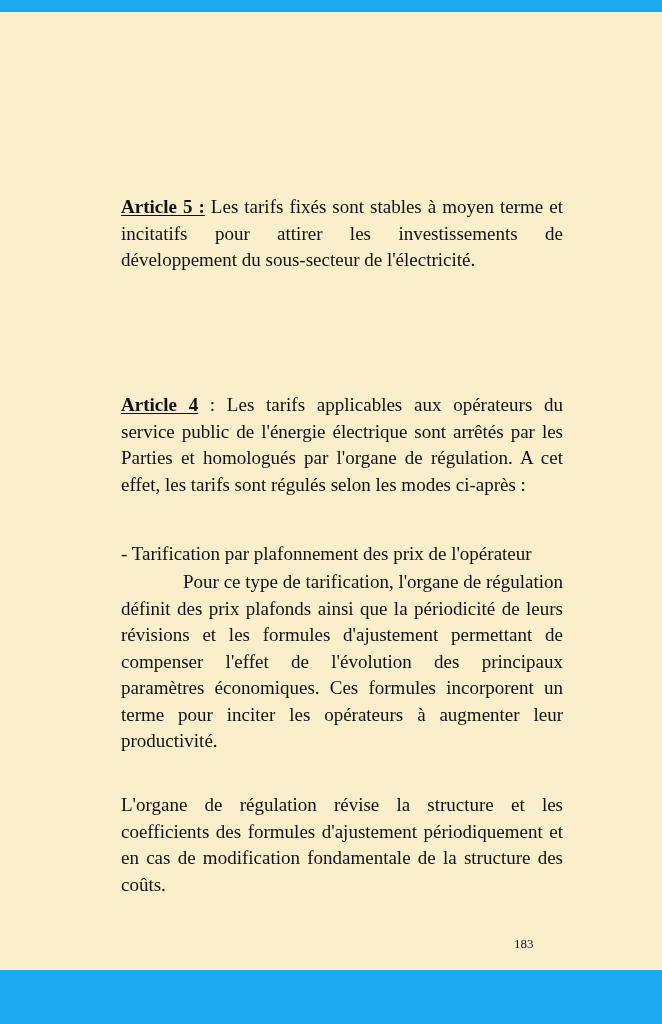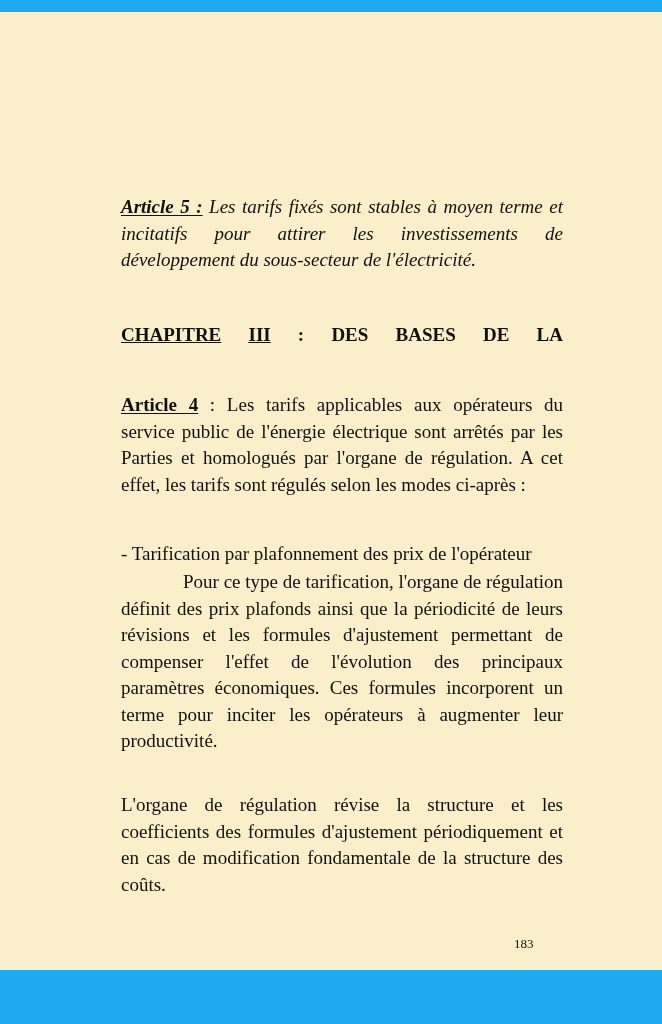--- a/index.html
+++ b/index.html
@@ -18,34 +18,25 @@
     .heading .u { text-decoration: underline; }
     .heading .line1 { display: flex; justify-content: space-between; }
     .indent { text-indent: 62px; }
     .pagenum { position: absolute; left: 514px; top: 936px; font-size: 13px; }
   </style>
 </head>
 <body>
 
 <div class="bar-top"></div>
 
-<div class="block" style="top:194px;font-style:italic;">
+<div class="block" style="top:194px;">
   <p><span class="lbl">Article 5 :</span><span> Les tarifs fixés sont stables à moyen terme et incitatifs pour attirer les investissements de développement du sous-secteur de l'électricité.</span></p>
 </div>
 
 <div class="block heading" style="top:322px;">
-  <div class="line1">
-    <span class="u">CHAPITRE</span>
-    <span class="u">III</span>
-    <span>:</span>
-    <span>DES</span>
-    <span>BASES</span>
-    <span>DE</span>
-    <span>LA</span>
-  </div>
 </div>
 
 <div class="block" style="top:392px;">
   <p><span class="lbl">Article 4</span><span> : Les tarifs applicables aux opérateurs du service public de l'énergie électrique sont arrêtés par les Parties et homologués par l'organe de régulation. A cet effet, les tarifs sont régulés selon les modes ci-après :</span></p>
 </div>
 
 <div class="block" style="top:541px; text-align:left;">- Tarification par plafonnement des prix de l'opérateur</div>
 
 <div class="block" style="top:569px;">
   <p class="indent">Pour ce type de tarification, l'organe de régulation définit des prix plafonds ainsi que la périodicité de leurs révisions et les formules d'ajustement permettant de compenser l'effet de l'évolution des principaux paramètres économiques. Ces formules incorporent un terme pour inciter les opérateurs à augmenter leur productivité.</p>

